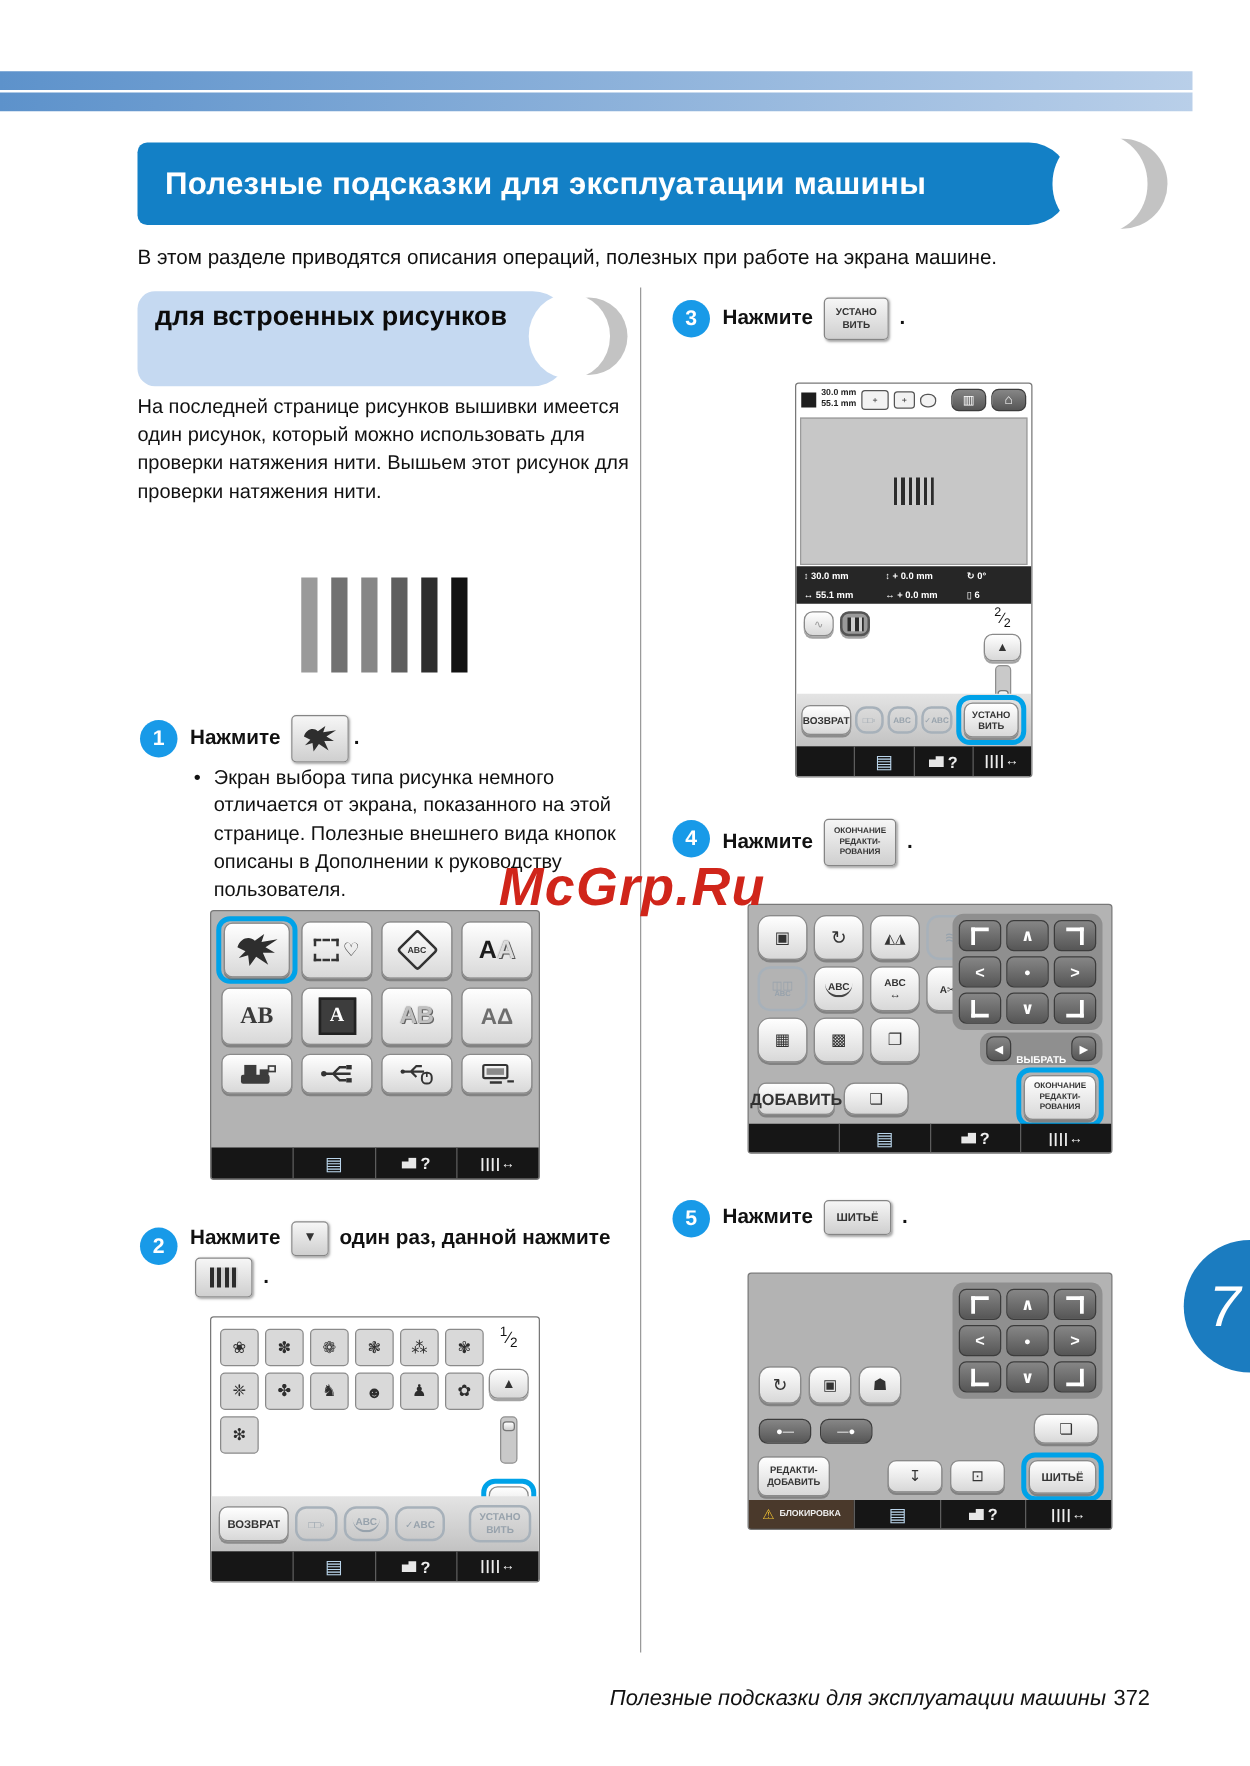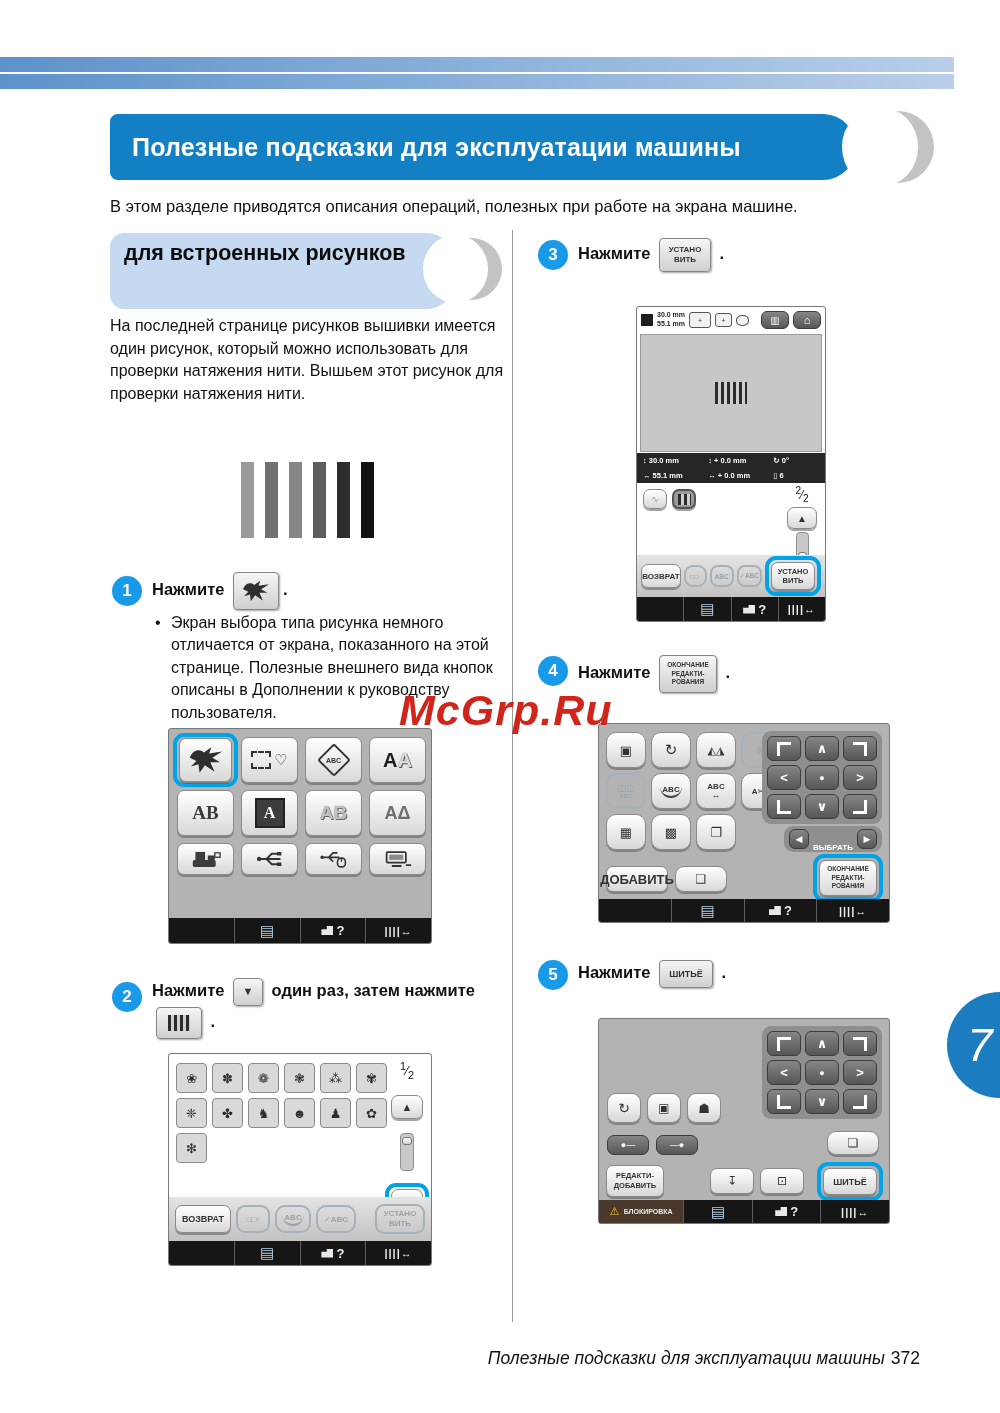--- a/index.html
+++ b/index.html
@@ -234,21 +234,21 @@
       </span>
   </div>
 </div>
 
 <div class="stepnum" style="left:112px;top:982px;">2</div>
 <div class="steptext" style="left:152px;top:975px;width:360px;line-height:1.9;">
   <span>Нажмите</span>
   <span class="ibtn" style="width:28px;height:26px;">
       <span style="font-size:11px;color:#333;">▼</span>
     </span>
-  <span>один раз, затем нажмите</span><br>
+  <span>один раз, данной нажмите</span><br>
   <span class="ibtn" style="width:44px;height:30px;">
       <span class="stripes" style="width:22px;height:16px;"></span>
     </span>
   <span>.</span>
 </div>
 
 <div class="screen" style="left:168px;top:1053px;width:264px;height:213px;background:#fff;">
   <div style="position:absolute;left:7px;top:9px;display:grid;grid-template-columns:repeat(6,31px);grid-auto-rows:30px;gap:5px;width:212px;">
     <span class="thumb">❀</span>
     <span class="thumb">✽</span>

